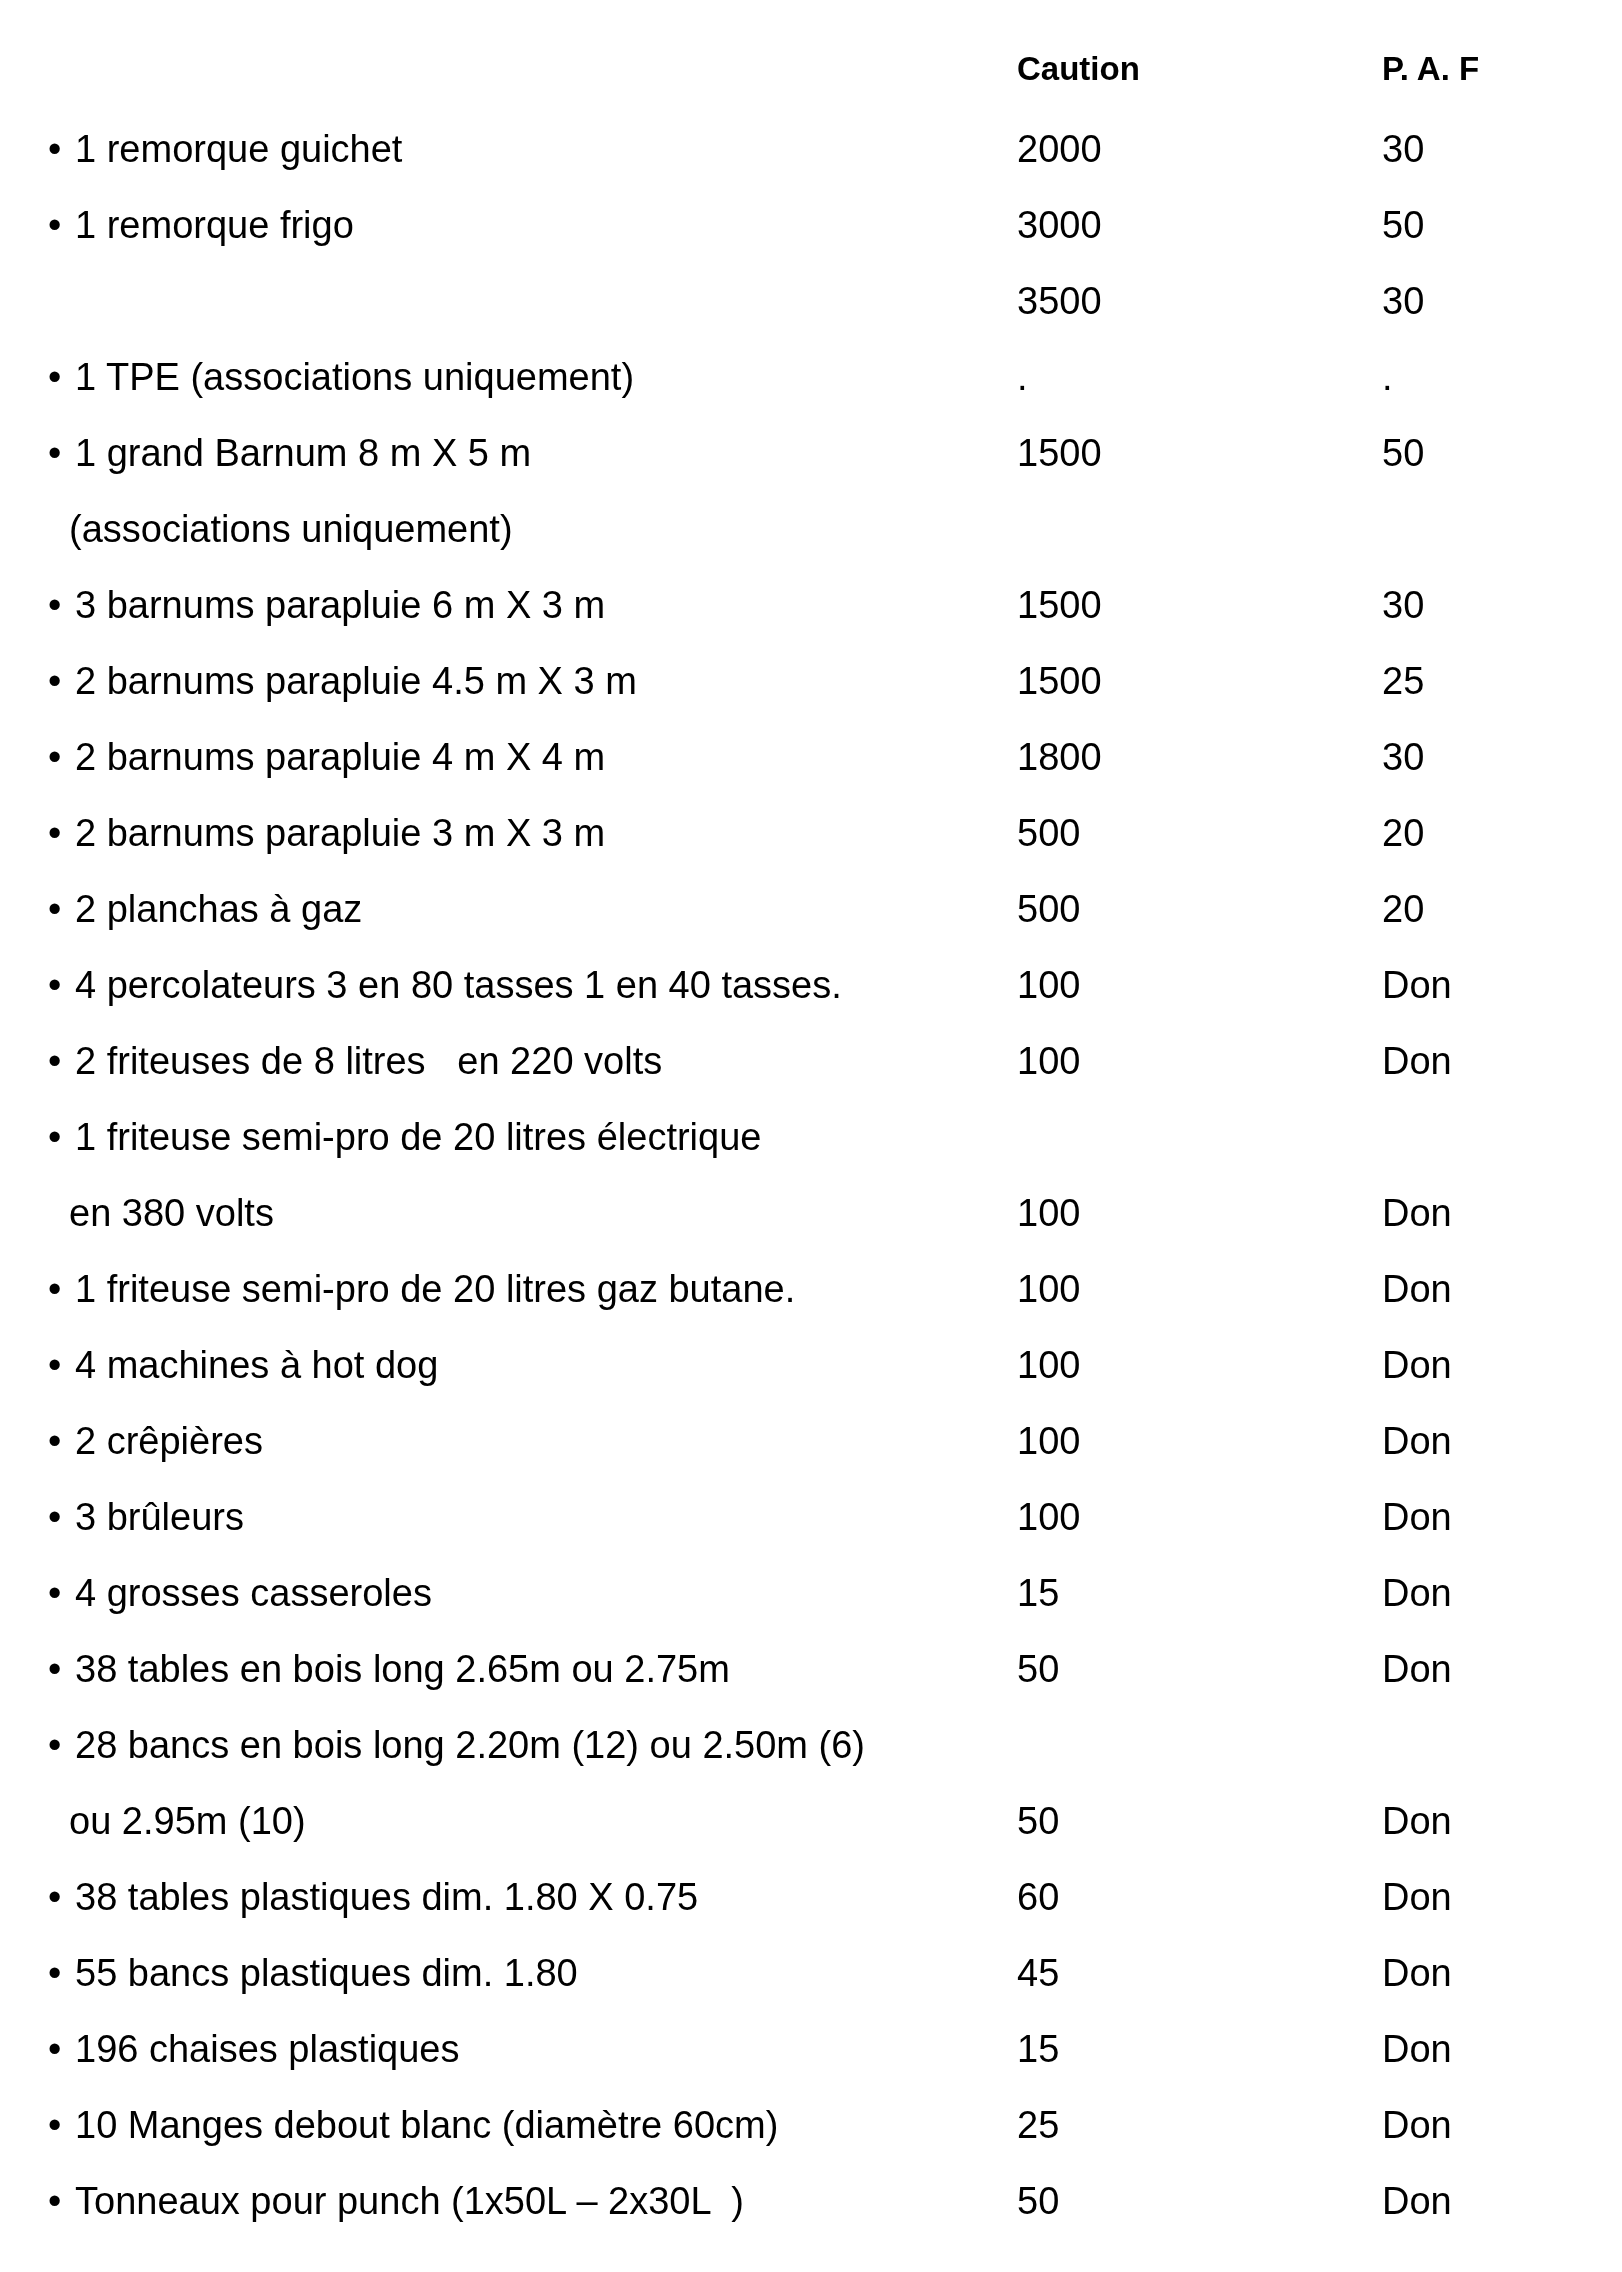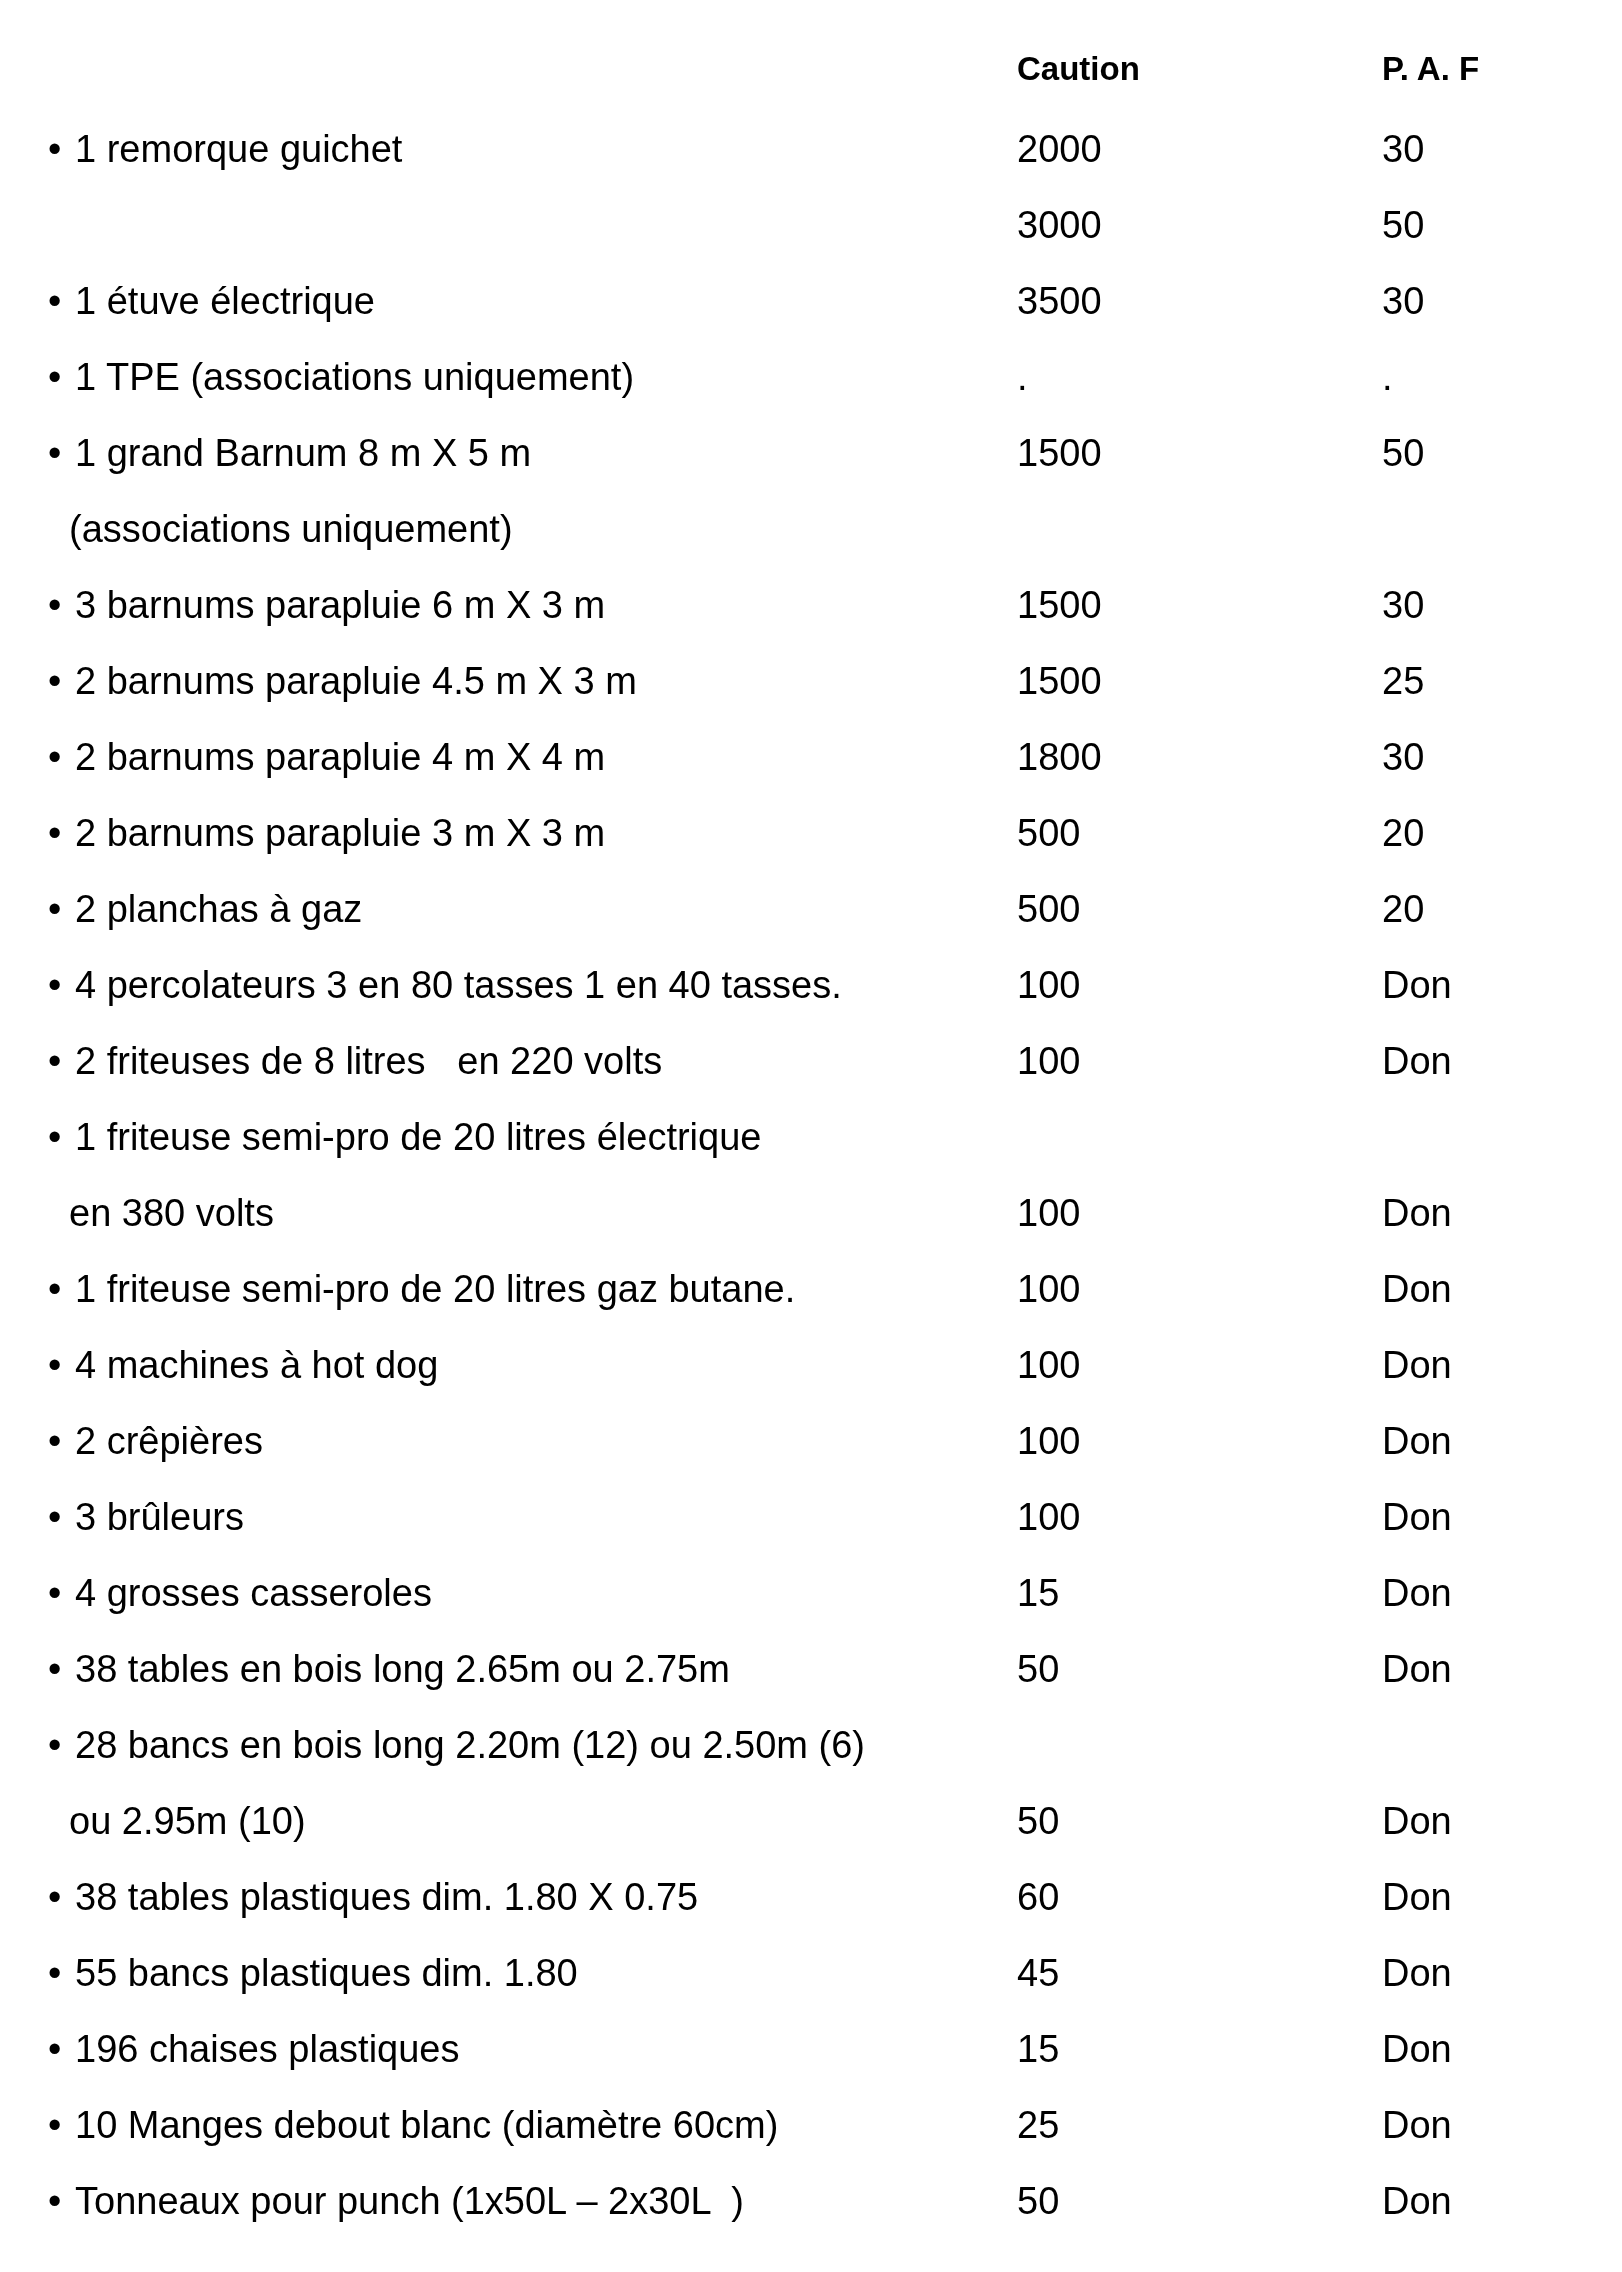--- a/index.html
+++ b/index.html
@@ -78,25 +78,25 @@
     <div class="cell c-paf">P. A. F</div>
   </div>
 
   <div id="rows-container">
       <div class="row">
         <div class="cell c-label bulleted"><span class="bullet">•</span><span>1 remorque guichet</span></div>
         <div class="cell c-caution">2000</div>
         <div class="cell c-paf">30</div>
       </div>
       <div class="row">
+        <div class="cell c-label bulleted"><span class="bullet">•</span><span>1 remorque frigo</span></div>
         <div class="cell c-caution">3000</div>
         <div class="cell c-paf">50</div>
       </div>
       <div class="row">
-        <div class="cell c-label bulleted"><span class="bullet">•</span><span>1 étuve électrique</span></div>
         <div class="cell c-caution">3500</div>
         <div class="cell c-paf">30</div>
       </div>
       <div class="row">
         <div class="cell c-label bulleted"><span class="bullet">•</span><span>1 TPE (associations uniquement)</span></div>
         <div class="cell c-caution">.</div>
         <div class="cell c-paf">.</div>
       </div>
       <div class="row">
         <div class="cell c-label bulleted"><span class="bullet">•</span><span>1 grand Barnum 8 m X 5 m</span></div>

